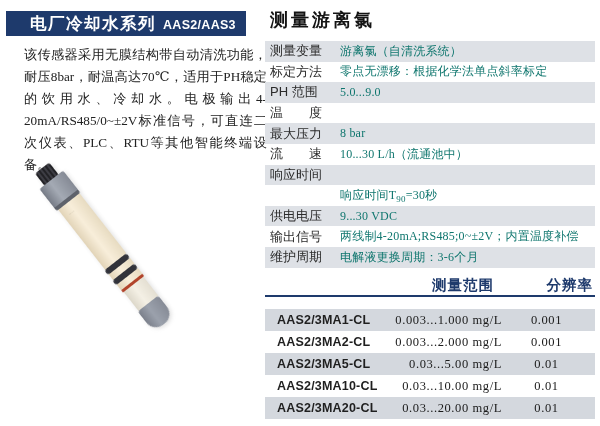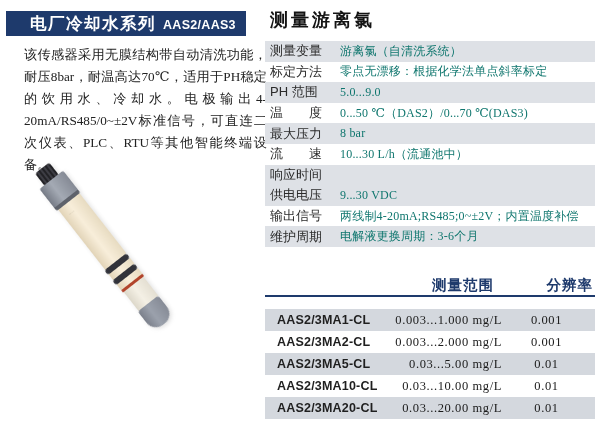--- a/index.html
+++ b/index.html
@@ -159,32 +159,35 @@
     <div class="spec-row">
       <span class="spec-label">标定方法</span>
       <span class="spec-value">零点无漂移：根据化学法单点斜率标定</span>
     </div>
     <div class="spec-row shaded">
       <span class="spec-label">PH 范围</span>
       <span class="spec-value">5.0...9.0</span>
     </div>
     <div class="spec-row">
       <span class="spec-label">温　　度</span>
-      <span class="spec-value">0...50 ℃（DAS2）/0...70 ℃(DAS3)</span>
     </div>
     <div class="spec-row shaded">
       <span class="spec-label">最大压力</span>
       <span class="spec-value">8 bar</span>
     </div>
     <div class="spec-row">
       <span class="spec-label">流　　速</span>
       <span class="spec-value">10...30 L/h（流通池中）</span>
     </div>
     <div class="spec-row shaded">
       <span class="spec-label">响应时间</span>
+    </div>
+    <div class="spec-row">
+      <span class="spec-label"></span>
+      <span class="spec-value"><span>响应时间T</span><sub>90</sub><span>=30秒</span></span>
     </div>
     <div class="spec-row shaded">
       <span class="spec-label">供电电压</span>
       <span class="spec-value">9...30 VDC</span>
     </div>
     <div class="spec-row">
       <span class="spec-label">输出信号</span>
       <span class="spec-value">两线制4-20mA;RS485;0~±2V；内置温度补偿</span>
     </div>
     <div class="spec-row shaded">

